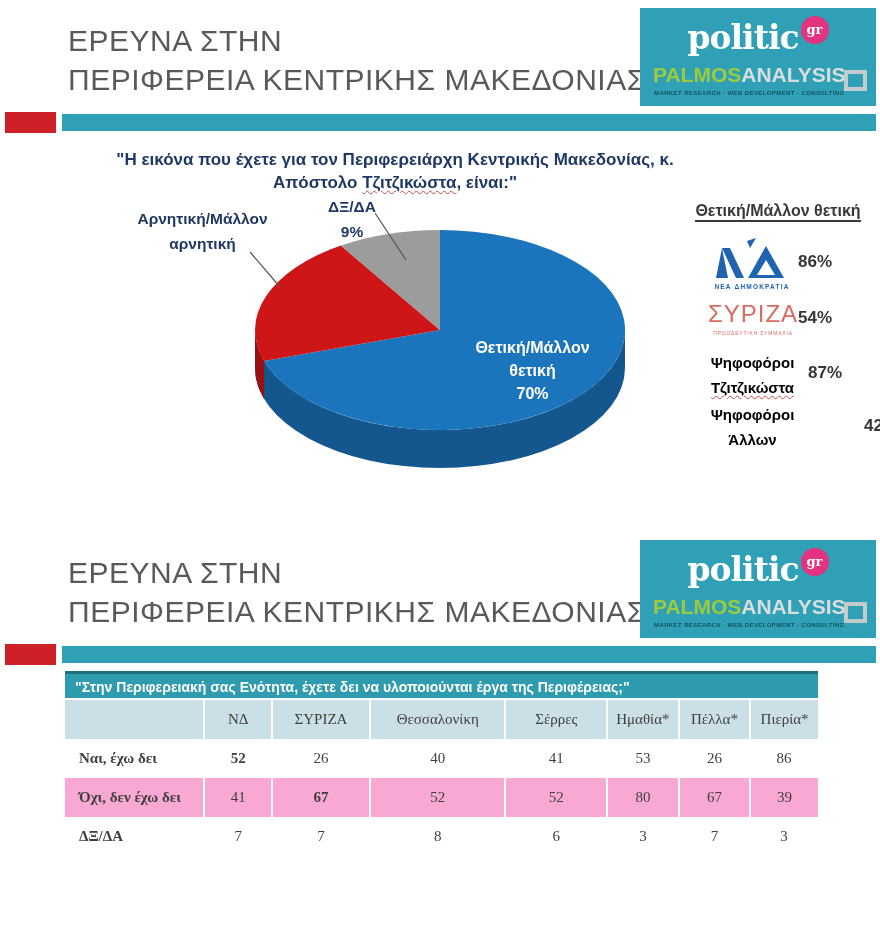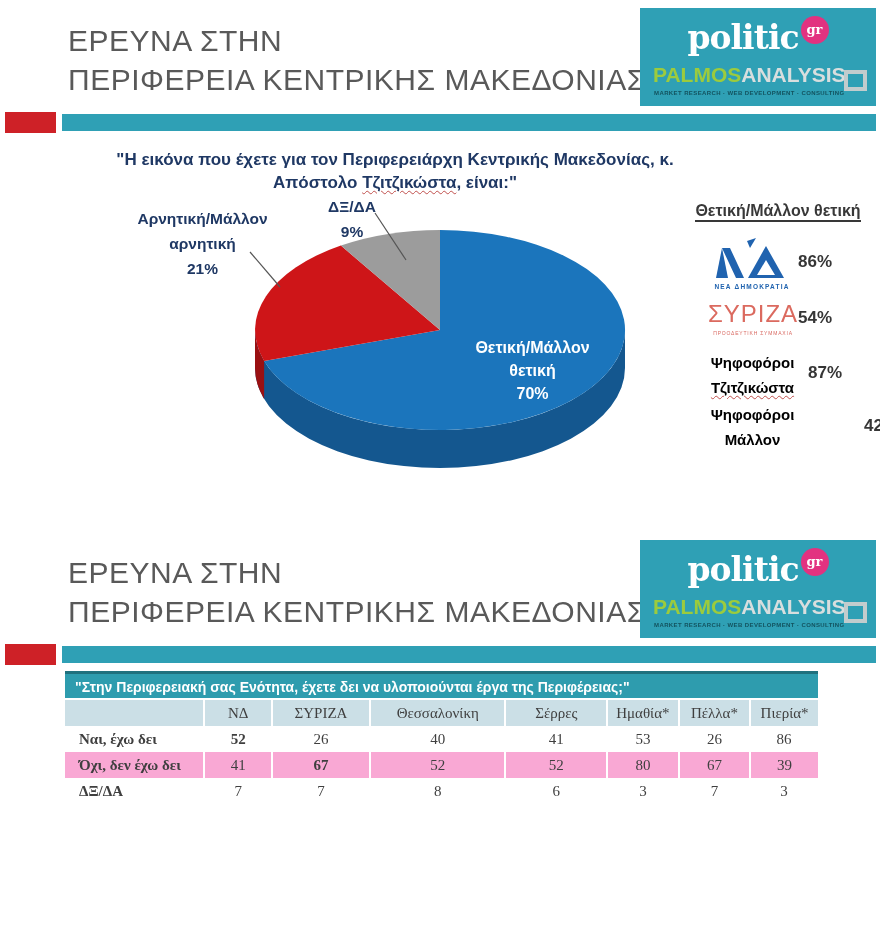--- a/index.html
+++ b/index.html
@@ -44,21 +44,21 @@
   .syriza-word{font-size:24px;color:#DB6A5F;text-align:center;letter-spacing:1px;
                font-family:"Liberation Sans",sans-serif;}
   .syriza-sub{font-size:5px;color:#D96A62;text-align:center;letter-spacing:0.8px;}
 
   
   .tbl-wrap{width:753px;}
   .tbl-titlebar{background:#2E9CAE;border-top:3px solid #20717E;height:27px;line-height:27px;
                 color:#ffffff;font-weight:bold;font-size:14px;padding-left:10px;box-sizing:border-box;}
   table.data{width:100%;border-collapse:collapse;table-layout:fixed;margin-top:2px;
              font-family:"Liberation Serif",serif;font-size:15px;color:#3F3F3F;}
-  table.data th, table.data td{padding:0;height:26px;text-align:center;font-weight:normal;}
+  table.data th, table.data td{padding:0;height:39px;text-align:center;font-weight:normal;}
   table.data thead th{background:#CBDFE6;border-left:2px solid #ffffff;}
   table.data thead th:first-child{border-left:none;}
   table.data .rowlabel{text-align:left;padding-left:14px;font-weight:bold;}
   table.data tr.stripe td{background:#f9a8d4;border-left:2px solid #ffffff;}
   table.data tr.stripe td:first-child{border-left:none;}
   table.data td.b{font-weight:bold;}
 </style>
 </head>
 <body>
 
@@ -95,21 +95,20 @@
     <path d="M 0 0 L -175.9 30.9 A 185 100 0 0 1 -99.1 -84.4 Z" fill="#CE1518"></path>
     <path d="M 0 0 L -99.1 -84.4 A 185 100 0 0 1 0 -100 Z" fill="#9C9C9C"></path>
 
     <line x1="-65" y1="-117" x2="-34" y2="-70" stroke="#555555" stroke-width="1.2"></line>
     <line x1="-190" y1="-78" x2="-160" y2="-43" stroke="#555555" stroke-width="1.2"></line>
   </svg>
 
   <div class="abs callout" style="left:125px;top:206px;width:155px;">
     <div>Αρνητική/Μάλλον</div>
     <div>αρνητική</div>
-    <div>21%</div>
   </div>
 
   <div class="abs callout" style="left:312px;top:194px;width:80px;">
     <div>ΔΞ/ΔΑ</div>
     <div>9%</div>
   </div>
 
   <div class="abs pie-inner-label" style="left:455px;top:336px;width:155px;">
     <div>Θετική/Μάλλον</div>
     <div>θετική</div>
@@ -134,21 +133,21 @@
   <div class="abs bd-pct" style="left:798px;top:308px;">54%</div>
 
   <div class="abs bd-label" style="left:690px;top:350px;width:125px;">
     <div>Ψηφοφόροι</div>
     <div class="squiggle">Τζιτζικώστα</div>
   </div>
   <div class="abs bd-pct" style="left:808px;top:363px;">87%</div>
 
   <div class="abs bd-label" style="left:690px;top:402px;width:125px;">
     <div>Ψηφοφόροι</div>
-    <div>Μάλλον</div>
+    <div>Άλλων</div>
   </div>
   <div class="abs bd-pct" style="left:836px;top:416px;margin-left:28px;">42%</div>
 
   <div class="abs main-title" style="left:68px;top:556px;">ΕΡΕΥΝΑ ΣΤΗΝ</div>
   <div class="abs main-title" style="left:68px;top:595px;">ΠΕΡΙΦΕΡΕΙΑ ΚΕΝΤΡΙΚΗΣ ΜΑΚΕΔΟΝΙΑΣ</div>
 
   <div class="abs logo-box" style="left:640px;top:540px;">
     <div class="brand-row">
       <span class="brand-word">politic</span><span class="brand-badge">gr</span>
     </div>

